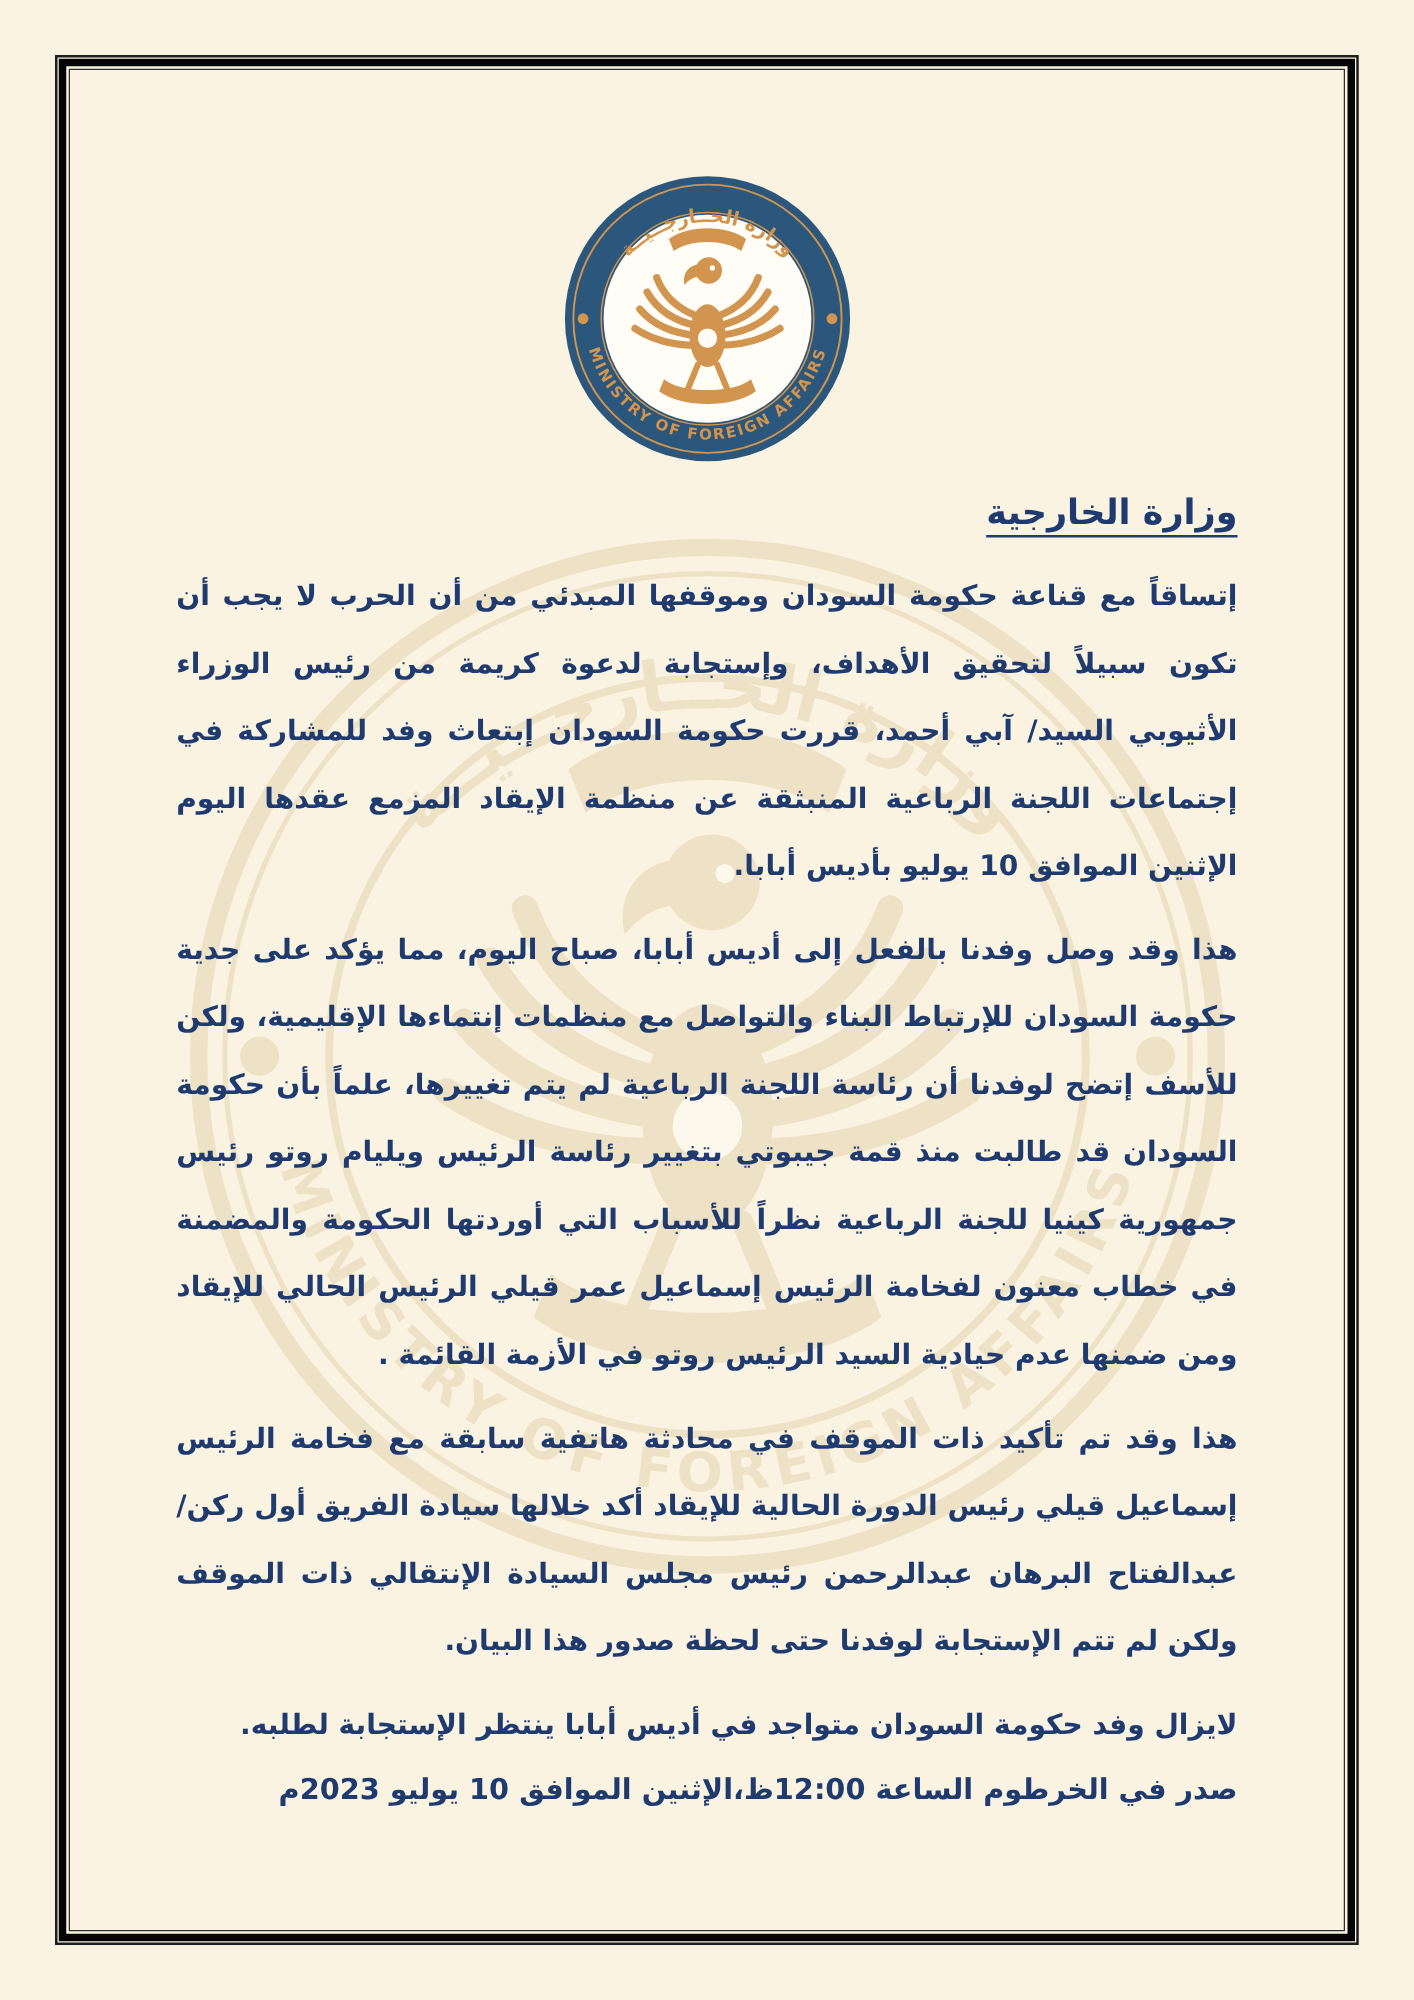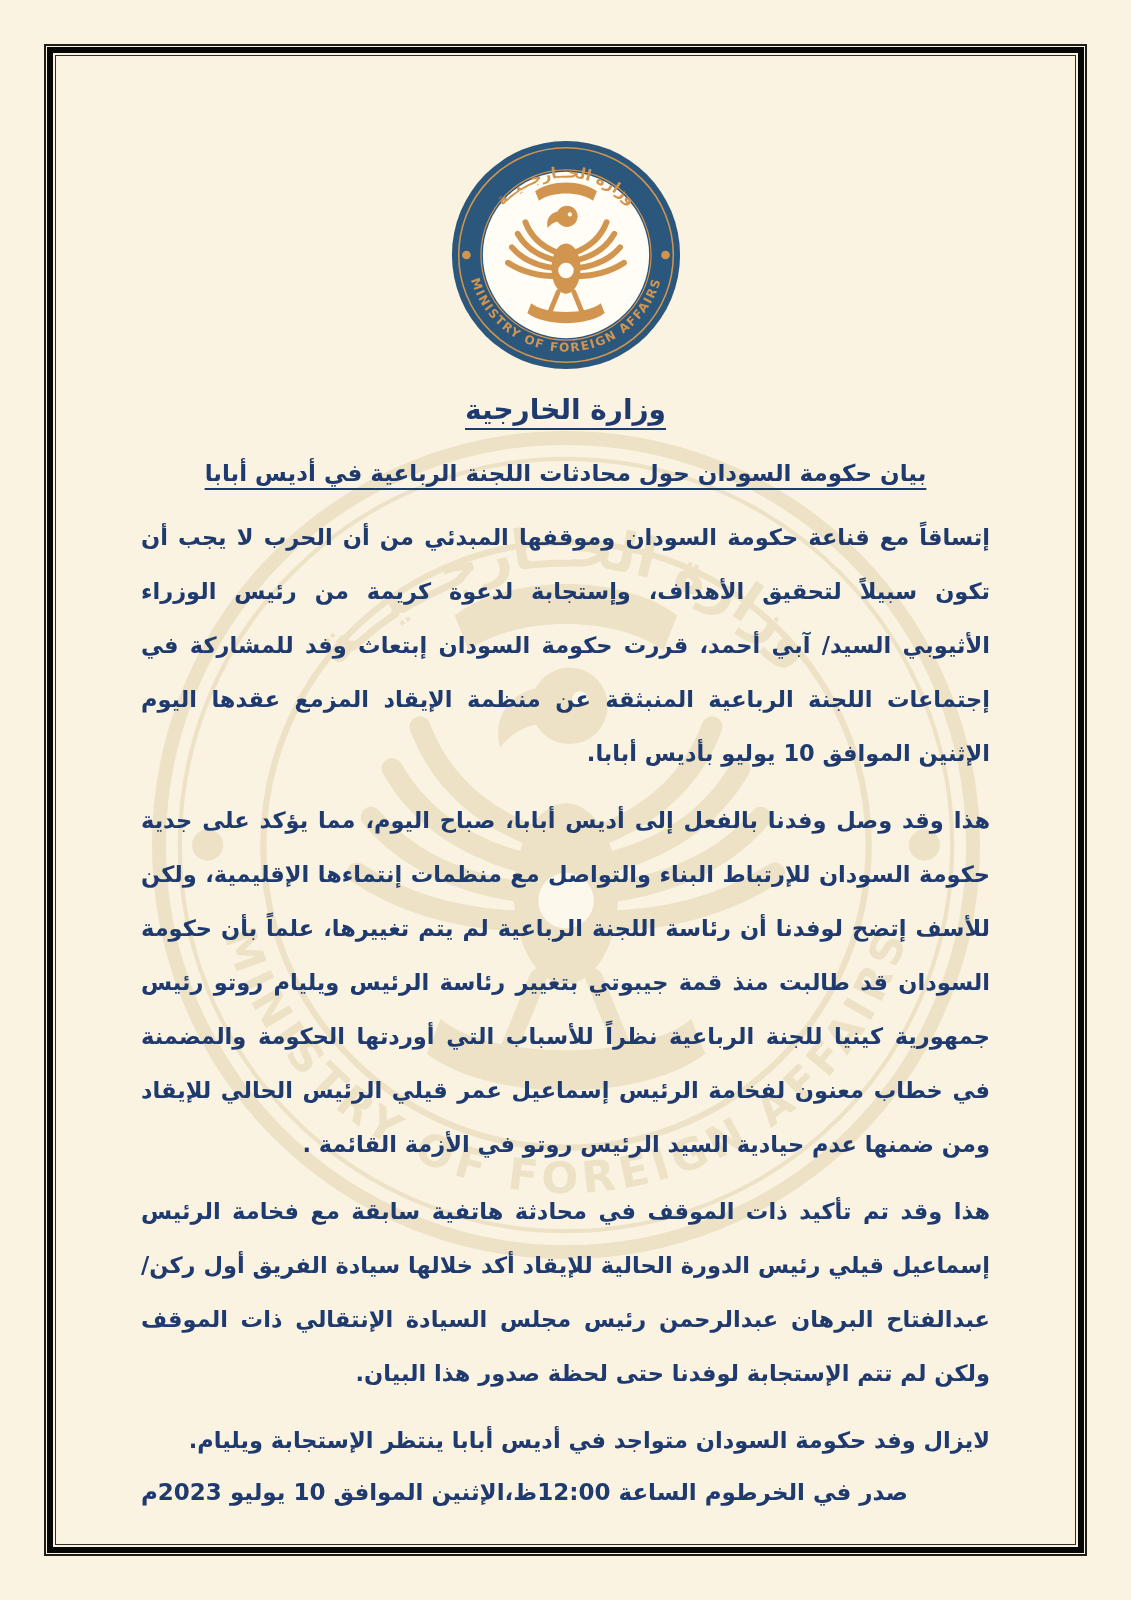--- a/index.html
+++ b/index.html
@@ -37,36 +37,36 @@
   }
   .logo-wrap { text-align:center; margin-top:82px; }
   .seal { width:232px; height:232px; }
 
   h1,h2,h3 {
     text-align:center; font-weight:bold; margin:0;
     text-decoration:underline;
     text-decoration-thickness:2px;
     text-underline-offset:9px;
   }
-  h1 { font-size:28px; margin-top:18px; }
+  h1 { font-size:28px; margin-top:18px;text-align:right; }
   h2 { font-size:28px; margin-top:34px; }
   h3 { font-size:23px; margin-top:34px; text-underline-offset:7px; }
 
   .body-p {
     font-size:22.5px; font-weight:bold;
     line-height:54px;
     text-align:justify;
     margin:13px 0 0 0;
   }
   .body-p.first { margin-top:24px; }
   .body-p.single { text-align:right; }
 
   .issued {
     font-size:23px; font-weight:bold;
-    text-align:left;
+    text-align:right;
     margin:12px 0 0 0;
   }
 
   .arc-ar { font-size:16px; font-weight:bold; font-family:"DejaVu Sans",sans-serif; }
   .arc-en { font-size:12.5px; font-weight:bold; letter-spacing:1.6px; font-family:"DejaVu Sans",sans-serif; }
 </style>
 </head>
 <body>
 
 <svg width="0" height="0" style="position:absolute" aria-hidden="true">
@@ -125,22 +125,21 @@
       <circle cx="120" cy="120" r="88" fill="none" stroke="#D2954F" stroke-width="1.2"></circle>
       <circle cx="17" cy="120" r="4.5" fill="#D2954F"></circle>
       <circle cx="223" cy="120" r="4.5" fill="#D2954F"></circle>
       <text class="arc-ar" fill="#D2954F" text-anchor="middle"><textPath href="#arc-top" startOffset="50%">وزارة الخــارجــيــة</textPath></text>
       <text class="arc-en" fill="#D2954F" text-anchor="middle"><textPath href="#arc-bottom" startOffset="50%">MINISTRY OF FOREIGN AFFAIRS</textPath></text>
       <use href="#eagle" style="color:#D2954F"></use>
     </svg>
   </div>
 
   <h1>وزارة الخارجية</h1>
-  <h3>بيان حكومة السودان حول محادثات اللجنة الرباعية في أديس أبابا</h3>
 
   <p class="body-p first">إتساقاً مع قناعة حكومة السودان وموقفها المبدئي من أن الحرب لا يجب أن تكون سبيلاً لتحقيق الأهداف، وإستجابة لدعوة كريمة من رئيس الوزراء الأثيوبي السيد/ آبي أحمد، قررت حكومة السودان إبتعاث وفد للمشاركة في إجتماعات اللجنة الرباعية المنبثقة عن منظمة الإيقاد المزمع عقدها اليوم الإثنين الموافق 10 يوليو بأديس أبابا.</p>
   <p class="body-p">هذا وقد وصل وفدنا بالفعل إلى أديس أبابا، صباح اليوم، مما يؤكد على جدية حكومة السودان للإرتباط البناء والتواصل مع منظمات إنتماءها الإقليمية، ولكن للأسف إتضح لوفدنا أن رئاسة اللجنة الرباعية لم يتم تغييرها، علماً بأن حكومة السودان قد طالبت منذ قمة جيبوتي بتغيير رئاسة الرئيس ويليام روتو رئيس جمهورية كينيا للجنة الرباعية نظراً للأسباب التي أوردتها الحكومة والمضمنة في خطاب معنون لفخامة الرئيس إسماعيل عمر قيلي الرئيس الحالي للإيقاد ومن ضمنها عدم حيادية السيد الرئيس روتو في الأزمة القائمة .</p>
   <p class="body-p">هذا وقد تم تأكيد ذات الموقف في محادثة هاتفية سابقة مع فخامة الرئيس إسماعيل قيلي رئيس الدورة الحالية للإيقاد أكد خلالها سيادة الفريق أول ركن/ عبدالفتاح البرهان عبدالرحمن رئيس مجلس السيادة الإنتقالي ذات الموقف ولكن لم تتم الإستجابة لوفدنا حتى لحظة صدور هذا البيان.</p>
-  <p class="body-p single">لايزال وفد حكومة السودان متواجد في أديس أبابا ينتظر الإستجابة ويليام.</p>
+  <p class="body-p single">لايزال وفد حكومة السودان متواجد في أديس أبابا ينتظر الإستجابة لطلبه.</p>
 
   <p class="issued">صدر في الخرطوم الساعة 12:00ظ،الإثنين الموافق 10 يوليو 2023م</p>
 
 </main>
 
 </body></html>

